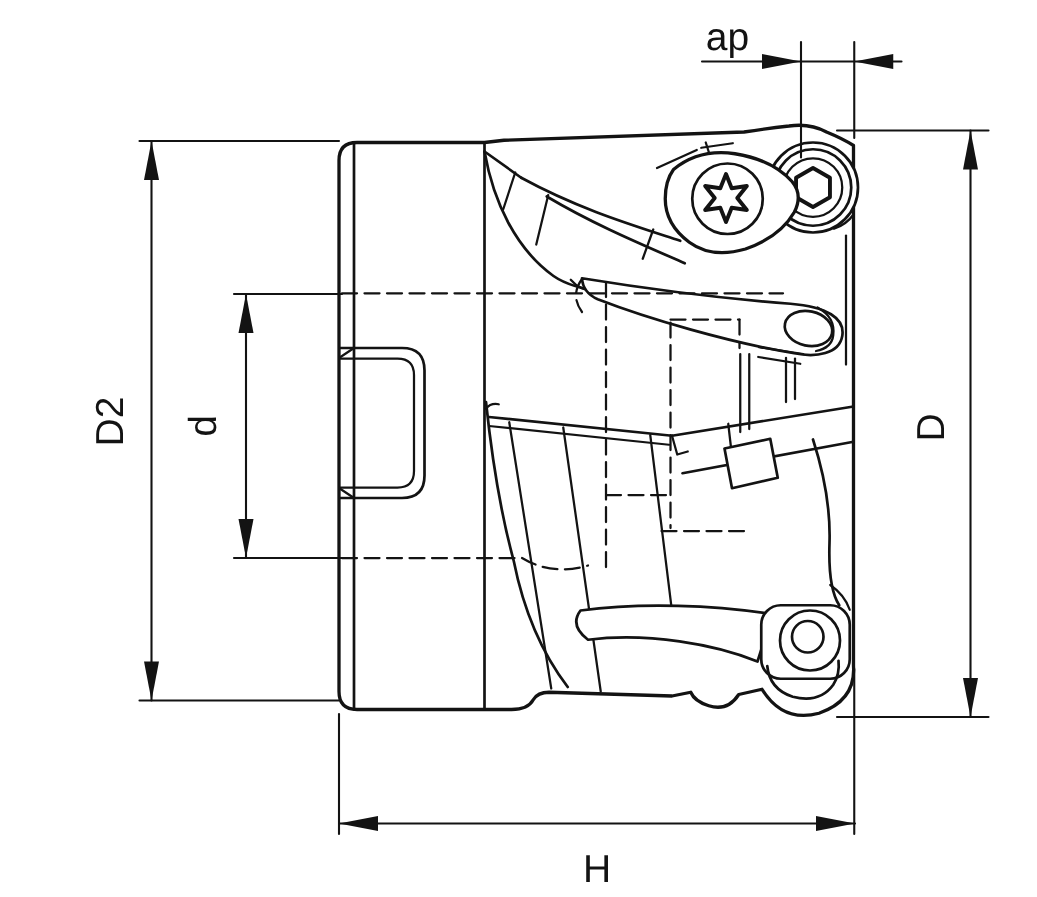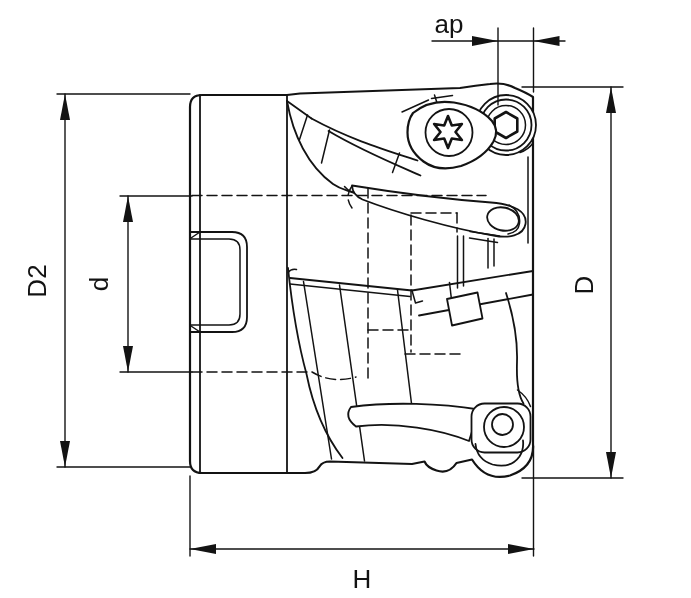--- a/index.html
+++ b/index.html
@@ -1,16 +1,16 @@
 <!DOCTYPE html>
 <html style="--line: #131313; --bg: #ffffff;"><head>
 <meta charset="utf-8">
 <style>
   html,body{margin:0;padding:0;background:#fff;}
-  .canvas{position:relative;width:642px;height:598px;background:var(--bg,#ffffff);overflow:hidden;}
+  .canvas{position:relative;width:642px;height:598px;background:var(--bg,#ffffff);overflow:hidden;margin-left:36px;}
   svg{display:block;}
   .ln{stroke:var(--line,#131313);fill:none;stroke-linecap:round;stroke-linejoin:round;}
   .fw{stroke:var(--line,#131313);fill:#ffffff;stroke-linejoin:round;}
   .solid{fill:var(--line,#131313);stroke:none;}
   .dsh{stroke-dasharray:10 5;}
   .w26{stroke-width:2.6;} .w22{stroke-width:2.2;} .w18{stroke-width:1.8;}
   .w15{stroke-width:1.5;} .w14{stroke-width:1.4;}
   .dimtxt{font-family:"Liberation Sans",sans-serif;font-size:26px;fill:var(--line,#131313);}
 </style>
 </head>

